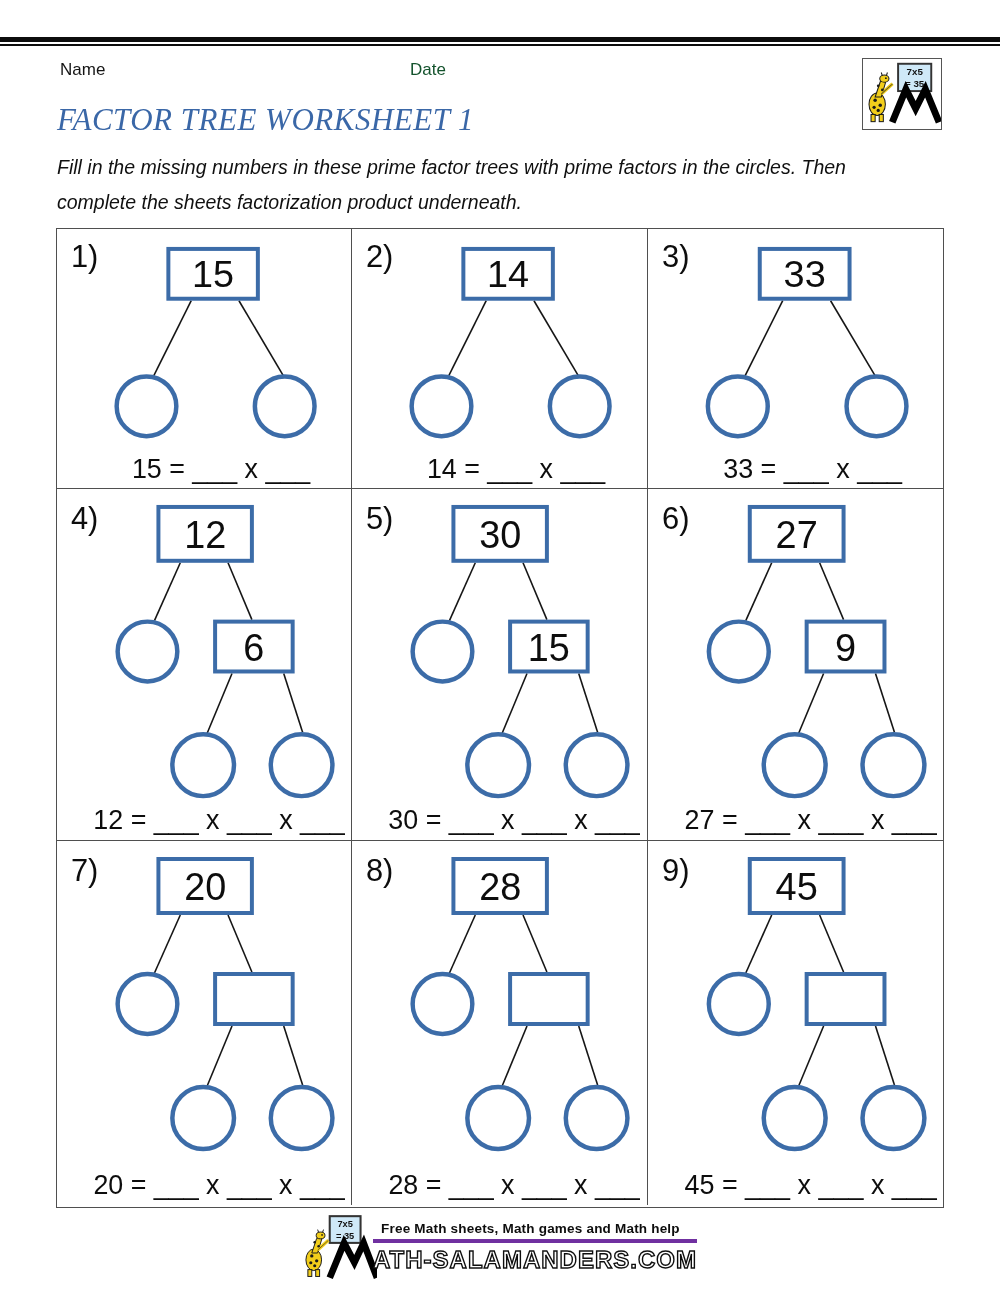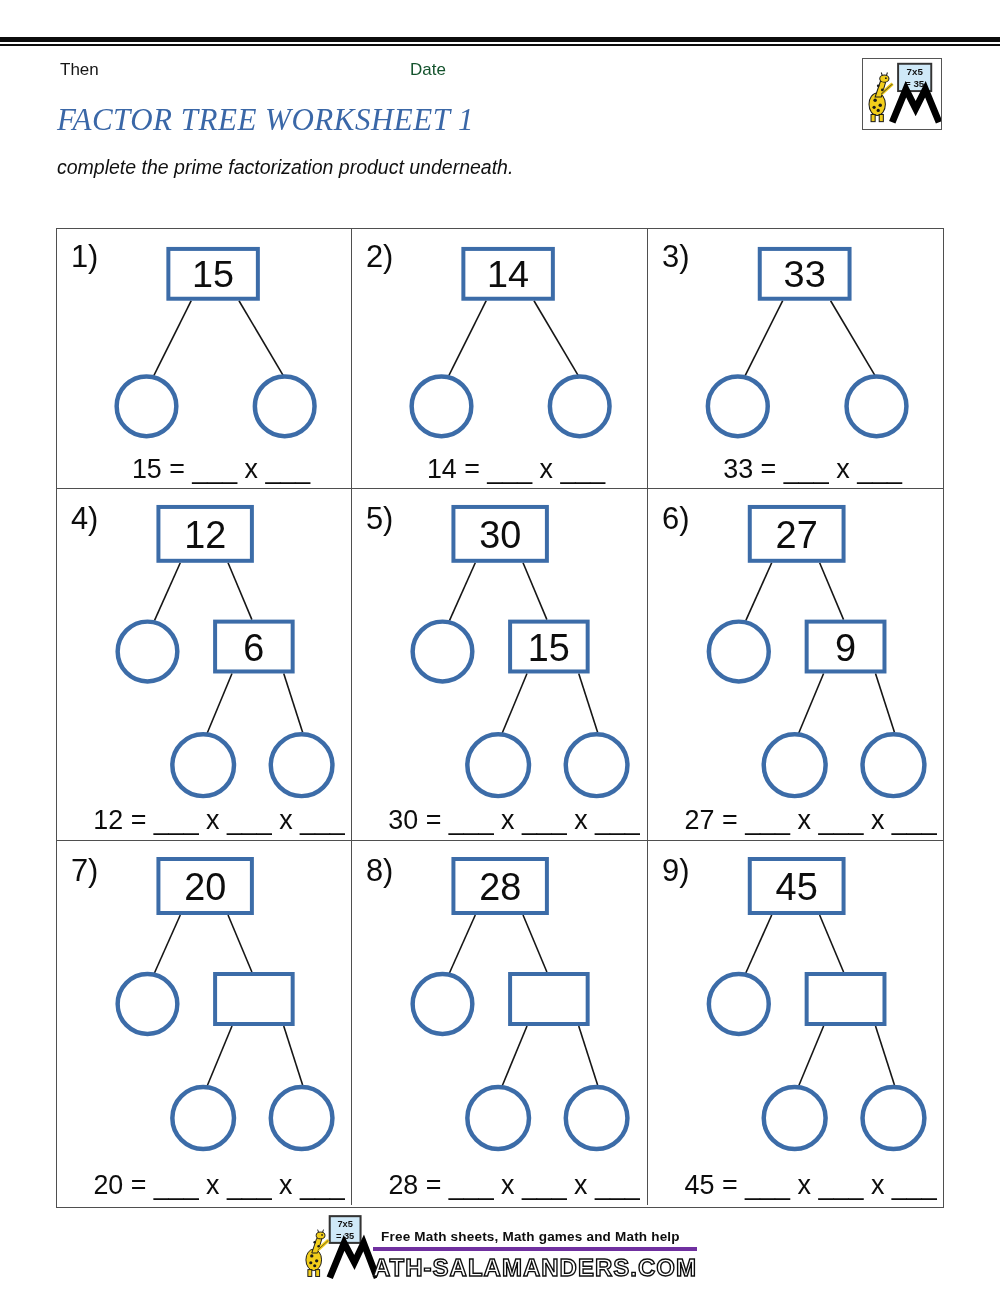--- a/index.html
+++ b/index.html
@@ -31,21 +31,21 @@
   .plabel{font-family:"Liberation Sans",sans-serif;font-size:31px;fill:#0d0d0d;}
   .nval{font-family:"Liberation Sans",sans-serif;font-size:38px;fill:#0d0d0d;text-anchor:middle;}
   .eq{font-family:"Liberation Sans",sans-serif;font-size:27px;fill:#0d0d0d;text-anchor:middle;}
   .nbox{fill:#ffffff;stroke:#3c6ca8;stroke-width:4;}
   .fcircle{fill:#ffffff;stroke:#3c6ca8;stroke-width:4.5;}
   .branch{stroke:#161616;stroke-width:1.6;}
 
   
   .footer{position:absolute;top:1214px;left:0;width:1000px;display:flex;justify-content:center;align-items:flex-start;}
   .footer-art{width:74px;height:66px;flex:0 0 auto;}
-  .footer-col{padding-top:7px;margin-left:-4px;margin-top:8px;}
+  .footer-col{padding-top:7px;margin-left:-4px;}
   .tagline{font-size:13.5px;font-weight:700;color:#0d0d0d;letter-spacing:.2px;padding-left:8px;}
   .purple-rule{height:3.5px;background:#7030a0;margin:3px 0 2px 0;}
   .wordmark{font-size:24px;font-weight:800;letter-spacing:1px;color:#ffffff;-webkit-text-stroke:1.4px #0d0d0d;line-height:30px;}
 
   .board-text{font-family:"Liberation Sans",sans-serif;font-weight:700;fill:#111;text-anchor:middle;}
   .hidden-defs{position:absolute;width:0;height:0;overflow:hidden;}
 </style>
 </head>
 <body>
 
@@ -73,37 +73,38 @@
 </svg>
 
 <div class="page">
 
   <div class="top-rule">
     <div class="thick"></div>
       <div class="gap"></div>
       <div class="thin"></div>
   </div>
 
-  <div class="name-label">Then</div>
+  <div class="name-label">Name</div>
   <div class="date-label">Date</div>
 
   <div class="corner-logo">
     <svg viewBox="0 0 80 70">
       <rect x="36" y="4" width="34" height="28" fill="#cfe9f8" stroke="#333" stroke-width="2"></rect>
       <text class="board-text" x="53" y="16" font-size="10">7x5</text>
       <text class="board-text" x="53" y="28" font-size="10">= 35</text>
       <path d="M30 64 L44 30 L54 50 L64 30 L78 64" fill="none" stroke="#000" stroke-width="7"></path>
       <use href="#giraffe" transform="translate(3,14) scale(1.05)"></use>
     </svg>
   </div>
 
   <div class="page-title">FACTOR TREE WORKSHEET 1</div>
 
   <div class="instructions">
-    <div>complete the prime factorization product underneath.</div>
+    <div>Fill in the missing numbers in these prime factor trees with prime factors in the circles. Then</div>
+    <div>complete the sheets factorization product underneath.</div>
   </div>
 
   <div class="grid">
 
     <div class="cell">
       <svg viewBox="0 0 296 260" preserveAspectRatio="none">
         <text class="plabel" x="14" y="38">1)</text>
         <line class="branch" x1="135" y1="72" x2="97" y2="148"></line>
         <line class="branch" x1="183" y1="72" x2="228" y2="148"></line>
         <rect class="nbox" x="112" y="20" width="90" height="50"></rect>

